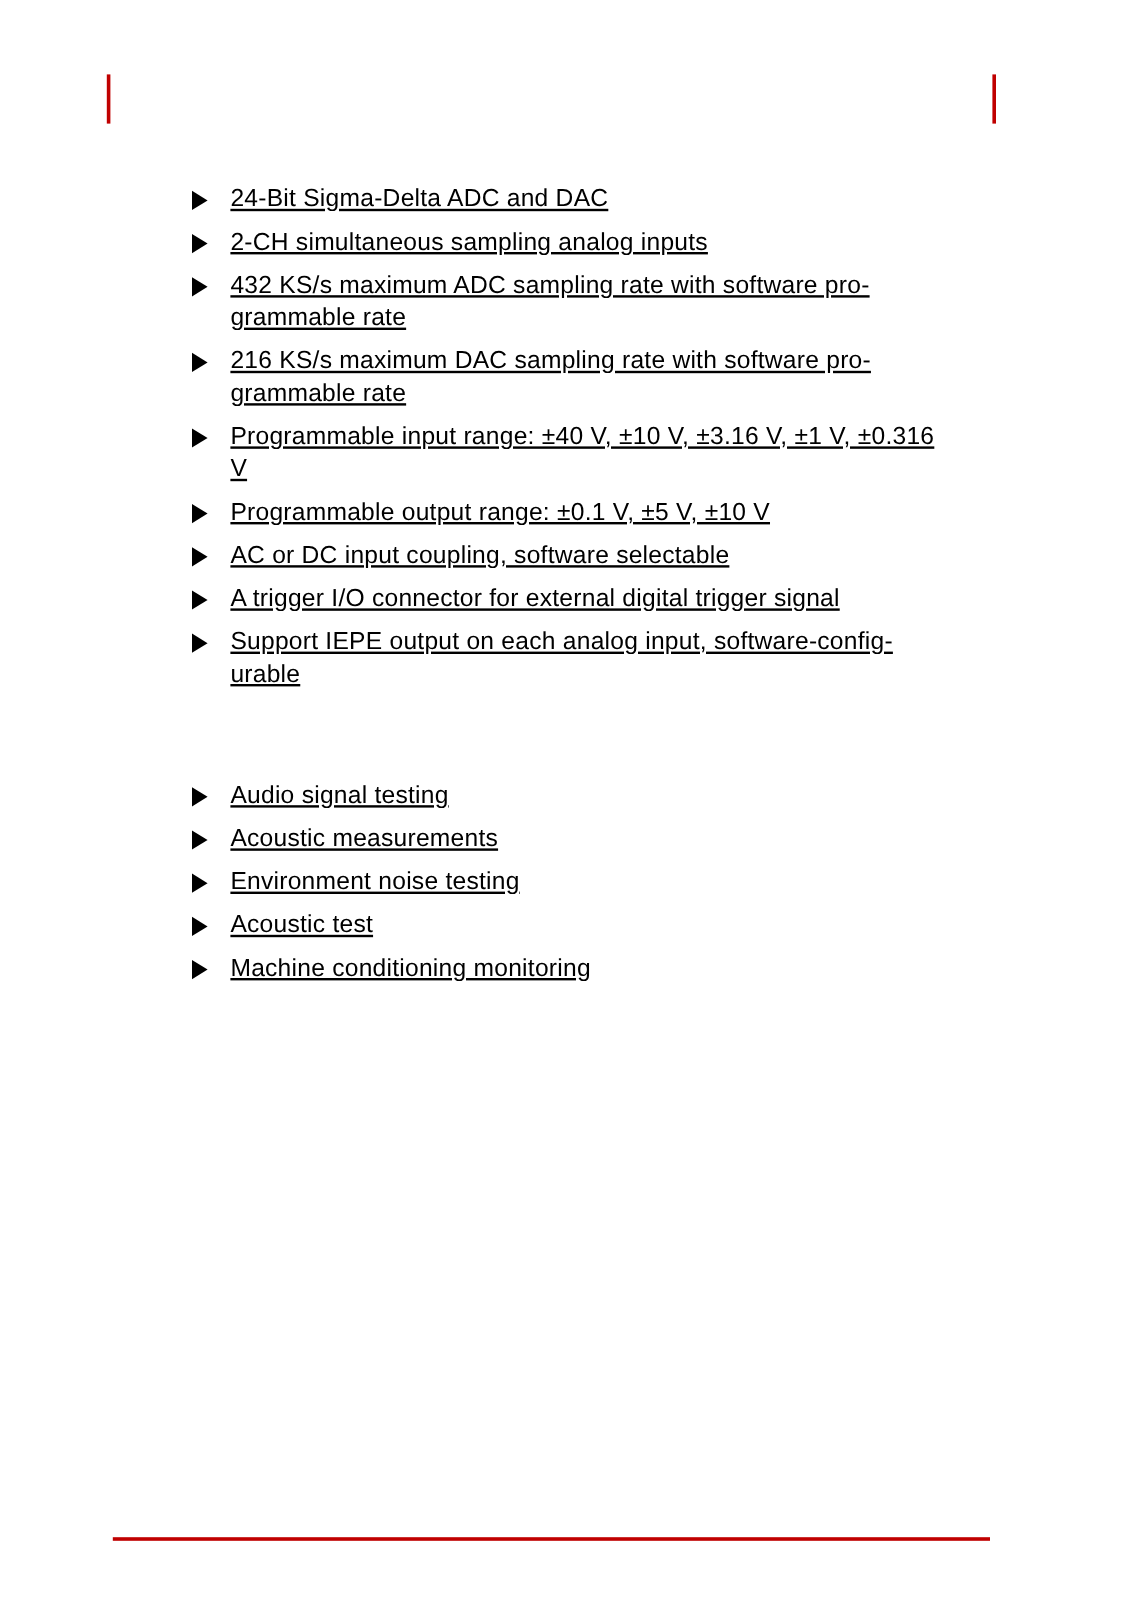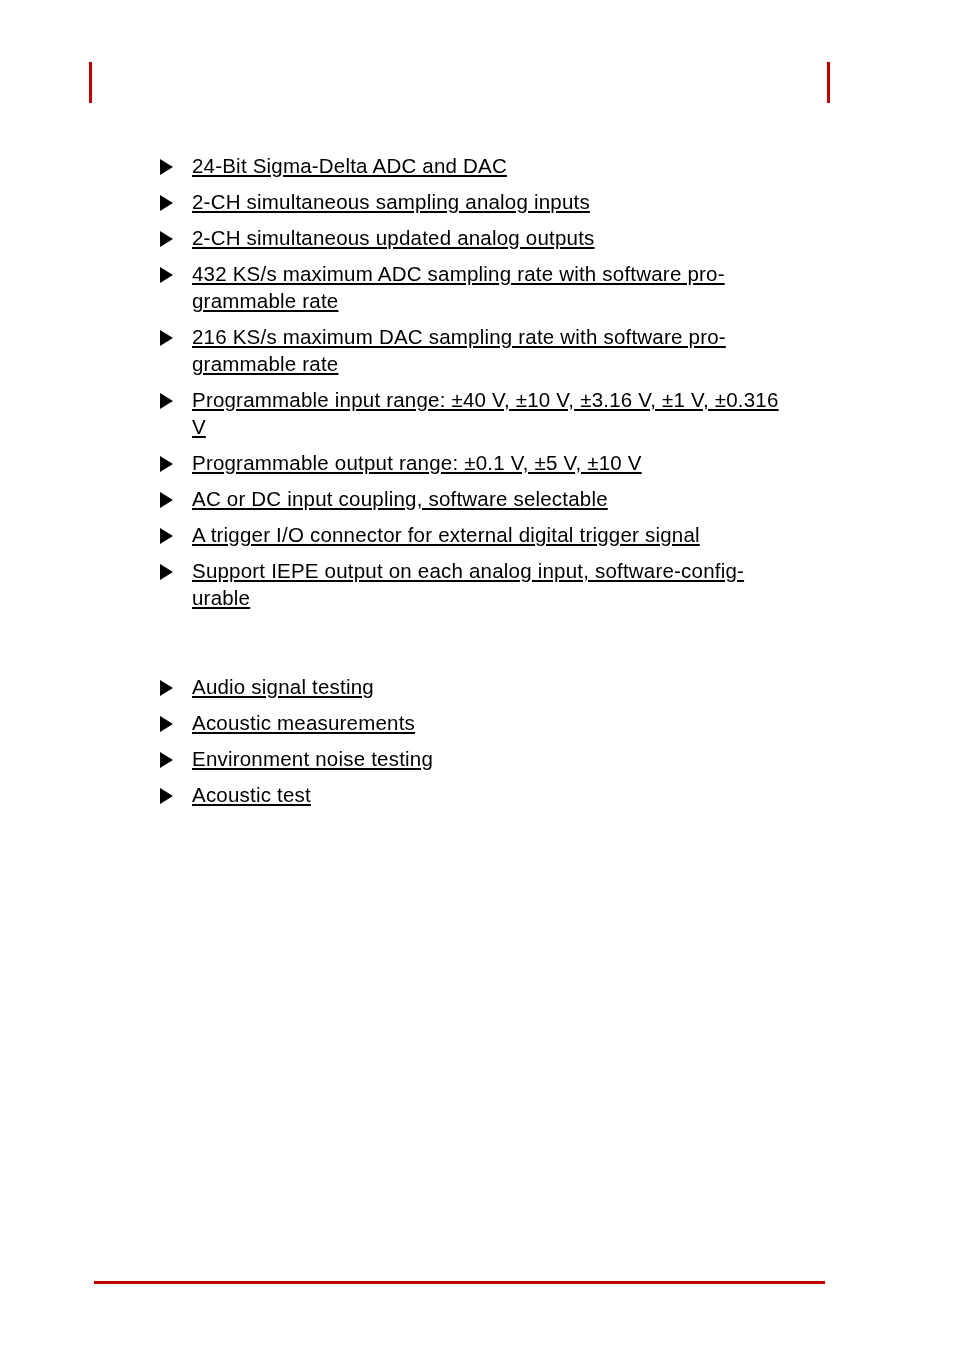--- a/index.html
+++ b/index.html
@@ -50,21 +50,21 @@
     width: 620px;
   }
 
   .feature-list {
     list-style: none;
     margin: 0;
     padding: 0;
     text-decoration: underline;
   }
   .feature-list.applications {
-    margin-top: 4px;
+    margin-top: 16px;
   }
 
   .list-item {
     position: relative;
     padding-left: 33px;
     margin: 0 0 9px 0;
     font-size: 20.5px;
     line-height: 27px;
     letter-spacing: 0.01em;
     color: #000000;
@@ -113,24 +113,20 @@
       <li class="list-item">
         <span class="bullet-icon"></span>
         <span>24-Bit Sigma-Delta ADC and DAC</span>
       </li>
       <li class="list-item">
         <span class="bullet-icon"></span>
         <span>2-CH simultaneous sampling analog inputs</span>
       </li>
       <li class="list-item">
         <span class="bullet-icon"></span>
-        <span>2-CH simultaneous updated analog outputs</span>
-      </li>
-      <li class="list-item">
-        <span class="bullet-icon"></span>
         <span>432 KS/s maximum ADC sampling rate with software pro-grammable rate</span>
       </li>
       <li class="list-item">
         <span class="bullet-icon"></span>
         <span>216 KS/s maximum DAC sampling rate with software pro-grammable rate</span>
       </li>
       <li class="list-item">
         <span class="bullet-icon"></span>
         <span>Programmable input range: ±40 V, ±10 V, ±3.16 V, ±1 V, ±0.316 V</span>
       </li>
@@ -164,19 +160,23 @@
         <span>Acoustic measurements</span>
       </li>
       <li class="list-item">
         <span class="bullet-icon"></span>
         <span>Environment noise testing</span>
       </li>
       <li class="list-item">
         <span class="bullet-icon"></span>
         <span>Acoustic test</span>
       </li>
+      <li class="list-item">
+        <span class="bullet-icon"></span>
+        <span>Machine conditioning monitoring</span>
+      </li>
     </ul>
 
   </div>
 
   <div class="footer-rule"></div>
 
 </div>
 
 </body></html>

